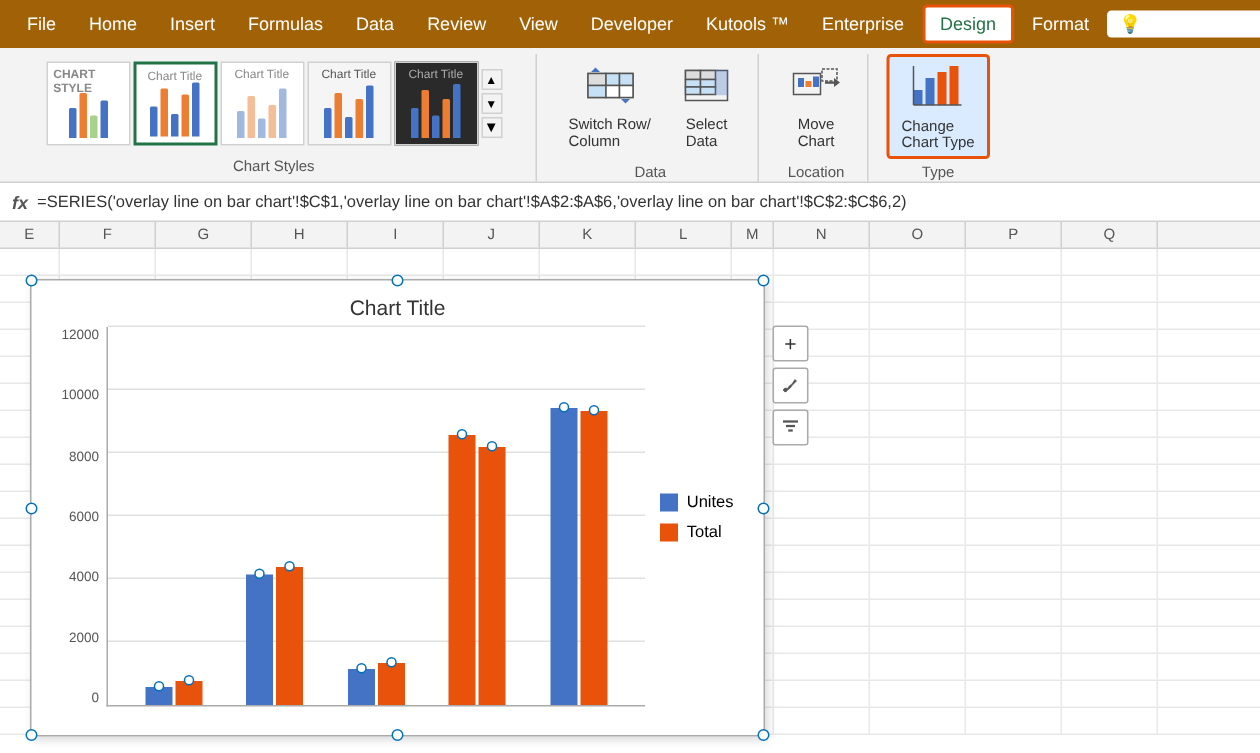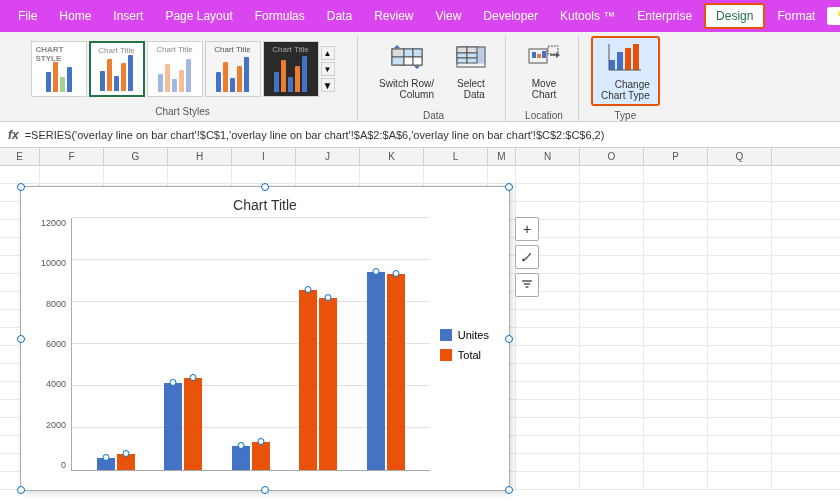--- a/index.html
+++ b/index.html
@@ -1,20 +1,20 @@
 <!DOCTYPE html>
 <html><head>
   <meta charset="utf-8">
   <style>
     * { margin: 0; padding: 0; box-sizing: border-box; }
     body { font-family: 'Segoe UI', Arial, sans-serif; font-size: 11px; background: #fff; width: 840px; height: 502px; overflow: hidden; }
 
     
     .menu-bar {
-      background: #d946ef;
+      background: #a16207;
       display: flex;
       align-items: center;
       height: 32px;
       padding: 0 8px;
       gap: 2px;
     }
     .menu-item {
       color: #fff;
       padding: 4px 10px;
       border-radius: 3px;
@@ -123,21 +123,21 @@
     .ribbon-btn-large.active {
       background: #daeaff;
       border: 2px solid #e8520a;
     }
     .ribbon-btn-large .btn-icon {
       font-size: 28px;
       line-height: 1;
     }
     .ribbon-btn-large .btn-label {
       font-size: 10px;
-      text-align: right;
+      text-align: left;
       color: #333;
       white-space: nowrap;
     }
 
     
     .formula-bar {
       display: flex;
       align-items: center;
       height: 26px;
       border-bottom: 1px solid #d0d0d0;
@@ -365,21 +365,20 @@
       transform: translateX(-50%);
     }
   </style>
 </head>
 <body>
 
 <div class="menu-bar">
   <span class="menu-item">File</span>
   <span class="menu-item">Home</span>
   <span class="menu-item">Insert</span>
-  <span class="menu-item">Page Layout</span>
   <span class="menu-item">Formulas</span>
   <span class="menu-item">Data</span>
   <span class="menu-item">Review</span>
   <span class="menu-item">View</span>
   <span class="menu-item">Developer</span>
   <span class="menu-item">Kutools ™</span>
   <span class="menu-item">Enterprise</span>
   <span class="menu-item active">Design</span>
   <span class="menu-item">Format</span>
   <div class="search-box">

